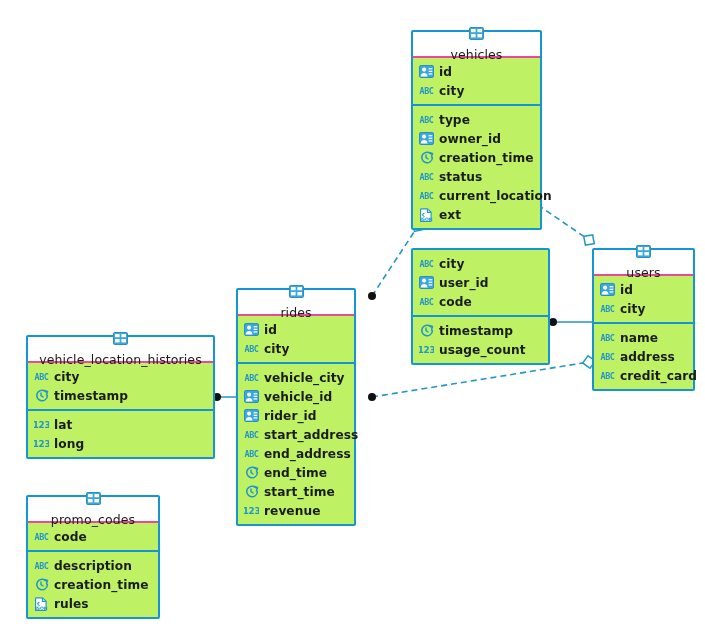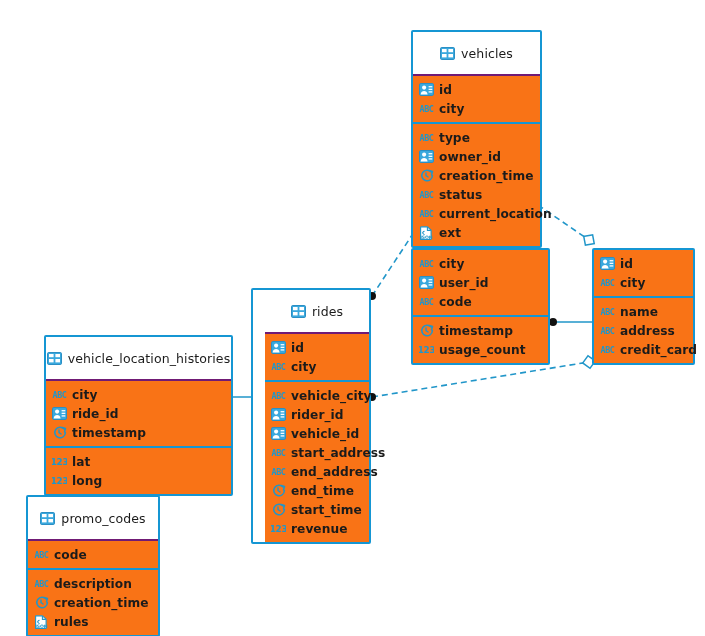--- a/index.html
+++ b/index.html
@@ -31,38 +31,39 @@
   .table-box {
     position: absolute;
     box-sizing: border-box;
     border: 2px solid #1596d3;
     background: #ffffff;
     border-radius: 2px;
     z-index: 2;
   }
   .table-header {
     box-sizing: border-box;
-    height: 44px;
+    height: 26px;
     display: flex;
     align-items: center;
     justify-content: center;
     gap: 6px;
-    border-bottom: 2px solid #701a75;
+    border-bottom: 2px solid #ec4899;
     padding: 0 6px;
     background: #ffffff;
+    flex-direction: column;
   }
   .table-title {
     font-size: 12.5px;
     color: #1b1b1b;
     white-space: nowrap;
     letter-spacing: 0.1px;
   }
   .col-group {
     padding: 4px 0 4px 0;
-    background: #f97316;
+    background: #bef264;
   }
   .col-group + .col-group {
     border-top: 2px solid #1596d3;
   }
   .col-row {
     display: flex;
     align-items: center;
     gap: 5px;
     height: 19px;
     padding: 0 6px;
@@ -263,20 +264,32 @@
             <span class="icon">
               <svg width="15" height="11" viewBox="0 0 15 11">
                 <text x="7.5" y="9.2" font-family="DejaVu Sans, Liberation Sans, sans-serif" font-size="8.8" font-weight="bold" fill="#2196c9" text-anchor="middle" letter-spacing="-0.3">123</text>
               </svg>
             </span>
             <span class="col-name">usage_count</span>
           </div>
         </div>
       </div>
       <div class="table-box" style="left: 592px; top: 248px; width: 103px;">
+        <div class="table-header">
+          <span class="icon">
+            <svg width="15" height="13" viewBox="0 0 15 13">
+              <rect x="0.5" y="0.5" width="14" height="12" rx="1.2" fill="#3aa8dd" stroke="#2b8fc4"></rect>
+              <rect x="2" y="2" width="4.6" height="3.2" fill="#ffffff"></rect>
+              <rect x="8.4" y="2" width="4.6" height="3.2" fill="#ffffff"></rect>
+              <rect x="2" y="7" width="4.6" height="3.4" fill="#ffffff"></rect>
+              <rect x="8.4" y="7" width="4.6" height="3.4" fill="#ffffff"></rect>
+            </svg>
+          </span>
+          <span class="table-title">users</span>
+        </div>
         <div class="col-group">
           <div class="col-row pk">
             <span class="icon">
               <svg width="15" height="13" viewBox="0 0 15 13">
                 <rect x="0.5" y="0.5" width="14" height="12" rx="1.4" fill="#3aa8dd" stroke="#2b8fc4"></rect>
                 <circle cx="5.1" cy="4.6" r="2.05" fill="#ffffff"></circle>
                 <path d="M1.6 11.4c0.35-2.3 1.8-3.35 3.5-3.35s3.15 1.05 3.5 3.35z" fill="#ffffff"></path>
                 <rect x="9.6" y="3.1" width="3.7" height="1.25" fill="#ffffff"></rect>
                 <rect x="9.6" y="5.7" width="3.7" height="1.25" fill="#ffffff"></rect>
                 <rect x="9.6" y="8.3" width="3.7" height="1.25" fill="#ffffff"></rect>
@@ -313,21 +326,21 @@
           <div class="col-row">
             <span class="icon">
               <svg width="15" height="11" viewBox="0 0 15 11">
                 <text x="7.5" y="9" font-family="DejaVu Sans Mono, Liberation Mono, monospace" font-size="8.4" font-weight="bold" fill="#2196c9" text-anchor="middle" letter-spacing="-0.4">ABC</text>
               </svg>
             </span>
             <span class="col-name">credit_card</span>
           </div>
         </div>
       </div>
-      <div class="table-box" style="left: 251px; top: 288px; width: 120px; padding-left: 12px;">
+      <div class="table-box" style="left: 236px; top: 288px; width: 120px;">
         <div class="table-header">
           <span class="icon">
             <svg width="15" height="13" viewBox="0 0 15 13">
               <rect x="0.5" y="0.5" width="14" height="12" rx="1.2" fill="#3aa8dd" stroke="#2b8fc4"></rect>
               <rect x="2" y="2" width="4.6" height="3.2" fill="#ffffff"></rect>
               <rect x="8.4" y="2" width="4.6" height="3.2" fill="#ffffff"></rect>
               <rect x="2" y="7" width="4.6" height="3.4" fill="#ffffff"></rect>
               <rect x="8.4" y="7" width="4.6" height="3.4" fill="#ffffff"></rect>
             </svg>
           </span>
@@ -369,34 +382,34 @@
             <span class="icon">
               <svg width="15" height="13" viewBox="0 0 15 13">
                 <rect x="0.5" y="0.5" width="14" height="12" rx="1.4" fill="#3aa8dd" stroke="#2b8fc4"></rect>
                 <circle cx="5.1" cy="4.6" r="2.05" fill="#ffffff"></circle>
                 <path d="M1.6 11.4c0.35-2.3 1.8-3.35 3.5-3.35s3.15 1.05 3.5 3.35z" fill="#ffffff"></path>
                 <rect x="9.6" y="3.1" width="3.7" height="1.25" fill="#ffffff"></rect>
                 <rect x="9.6" y="5.7" width="3.7" height="1.25" fill="#ffffff"></rect>
                 <rect x="9.6" y="8.3" width="3.7" height="1.25" fill="#ffffff"></rect>
               </svg>
             </span>
+            <span class="col-name">vehicle_id</span>
+          </div>
+          <div class="col-row">
+            <span class="icon">
+              <svg width="15" height="13" viewBox="0 0 15 13">
+                <rect x="0.5" y="0.5" width="14" height="12" rx="1.4" fill="#3aa8dd" stroke="#2b8fc4"></rect>
+                <circle cx="5.1" cy="4.6" r="2.05" fill="#ffffff"></circle>
+                <path d="M1.6 11.4c0.35-2.3 1.8-3.35 3.5-3.35s3.15 1.05 3.5 3.35z" fill="#ffffff"></path>
+                <rect x="9.6" y="3.1" width="3.7" height="1.25" fill="#ffffff"></rect>
+                <rect x="9.6" y="5.7" width="3.7" height="1.25" fill="#ffffff"></rect>
+                <rect x="9.6" y="8.3" width="3.7" height="1.25" fill="#ffffff"></rect>
+              </svg>
+            </span>
             <span class="col-name">rider_id</span>
-          </div>
-          <div class="col-row">
-            <span class="icon">
-              <svg width="15" height="13" viewBox="0 0 15 13">
-                <rect x="0.5" y="0.5" width="14" height="12" rx="1.4" fill="#3aa8dd" stroke="#2b8fc4"></rect>
-                <circle cx="5.1" cy="4.6" r="2.05" fill="#ffffff"></circle>
-                <path d="M1.6 11.4c0.35-2.3 1.8-3.35 3.5-3.35s3.15 1.05 3.5 3.35z" fill="#ffffff"></path>
-                <rect x="9.6" y="3.1" width="3.7" height="1.25" fill="#ffffff"></rect>
-                <rect x="9.6" y="5.7" width="3.7" height="1.25" fill="#ffffff"></rect>
-                <rect x="9.6" y="8.3" width="3.7" height="1.25" fill="#ffffff"></rect>
-              </svg>
-            </span>
-            <span class="col-name">vehicle_id</span>
           </div>
           <div class="col-row">
             <span class="icon">
               <svg width="15" height="11" viewBox="0 0 15 11">
                 <text x="7.5" y="9" font-family="DejaVu Sans Mono, Liberation Mono, monospace" font-size="8.4" font-weight="bold" fill="#2196c9" text-anchor="middle" letter-spacing="-0.4">ABC</text>
               </svg>
             </span>
             <span class="col-name">start_address</span>
           </div>
           <div class="col-row">
@@ -430,54 +443,41 @@
           <div class="col-row">
             <span class="icon">
               <svg width="15" height="11" viewBox="0 0 15 11">
                 <text x="7.5" y="9.2" font-family="DejaVu Sans, Liberation Sans, sans-serif" font-size="8.8" font-weight="bold" fill="#2196c9" text-anchor="middle" letter-spacing="-0.3">123</text>
               </svg>
             </span>
             <span class="col-name">revenue</span>
           </div>
         </div>
       </div>
-      <div class="table-box" style="left: 44px; top: 335px; width: 189px;">
+      <div class="table-box" style="left: 26px; top: 335px; width: 189px;">
         <div class="table-header">
           <span class="icon">
             <svg width="15" height="13" viewBox="0 0 15 13">
               <rect x="0.5" y="0.5" width="14" height="12" rx="1.2" fill="#3aa8dd" stroke="#2b8fc4"></rect>
               <rect x="2" y="2" width="4.6" height="3.2" fill="#ffffff"></rect>
               <rect x="8.4" y="2" width="4.6" height="3.2" fill="#ffffff"></rect>
               <rect x="2" y="7" width="4.6" height="3.4" fill="#ffffff"></rect>
               <rect x="8.4" y="7" width="4.6" height="3.4" fill="#ffffff"></rect>
             </svg>
           </span>
           <span class="table-title">vehicle_location_histories</span>
         </div>
         <div class="col-group">
           <div class="col-row pk">
             <span class="icon">
               <svg width="15" height="11" viewBox="0 0 15 11">
                 <text x="7.5" y="9" font-family="DejaVu Sans Mono, Liberation Mono, monospace" font-size="8.4" font-weight="bold" fill="#2196c9" text-anchor="middle" letter-spacing="-0.4">ABC</text>
               </svg>
             </span>
             <span class="col-name">city</span>
-          </div>
-          <div class="col-row pk">
-            <span class="icon">
-              <svg width="15" height="13" viewBox="0 0 15 13">
-                <rect x="0.5" y="0.5" width="14" height="12" rx="1.4" fill="#3aa8dd" stroke="#2b8fc4"></rect>
-                <circle cx="5.1" cy="4.6" r="2.05" fill="#ffffff"></circle>
-                <path d="M1.6 11.4c0.35-2.3 1.8-3.35 3.5-3.35s3.15 1.05 3.5 3.35z" fill="#ffffff"></path>
-                <rect x="9.6" y="3.1" width="3.7" height="1.25" fill="#ffffff"></rect>
-                <rect x="9.6" y="5.7" width="3.7" height="1.25" fill="#ffffff"></rect>
-                <rect x="9.6" y="8.3" width="3.7" height="1.25" fill="#ffffff"></rect>
-              </svg>
-            </span>
-            <span class="col-name">ride_id</span>
           </div>
           <div class="col-row pk">
             <span class="icon">
               <svg width="15" height="14" viewBox="0 0 15 14">
                 <path d="M12.2 3.1a5.3 5.3 0 1 0 1.2 3.4" fill="none" stroke="#2196c9" stroke-width="1.5" stroke-linecap="round"></path>
                 <path d="M10.1 1.4l3.4 1.1-1.0 3.4" fill="none" stroke="#2196c9" stroke-width="1.5" stroke-linecap="round" stroke-linejoin="round"></path>
                 <path d="M7.0 3.9v2.8l2.1 1.3" fill="none" stroke="#2196c9" stroke-width="1.4" stroke-linecap="round"></path>
               </svg>
             </span>
             <span class="col-name">timestamp</span>

